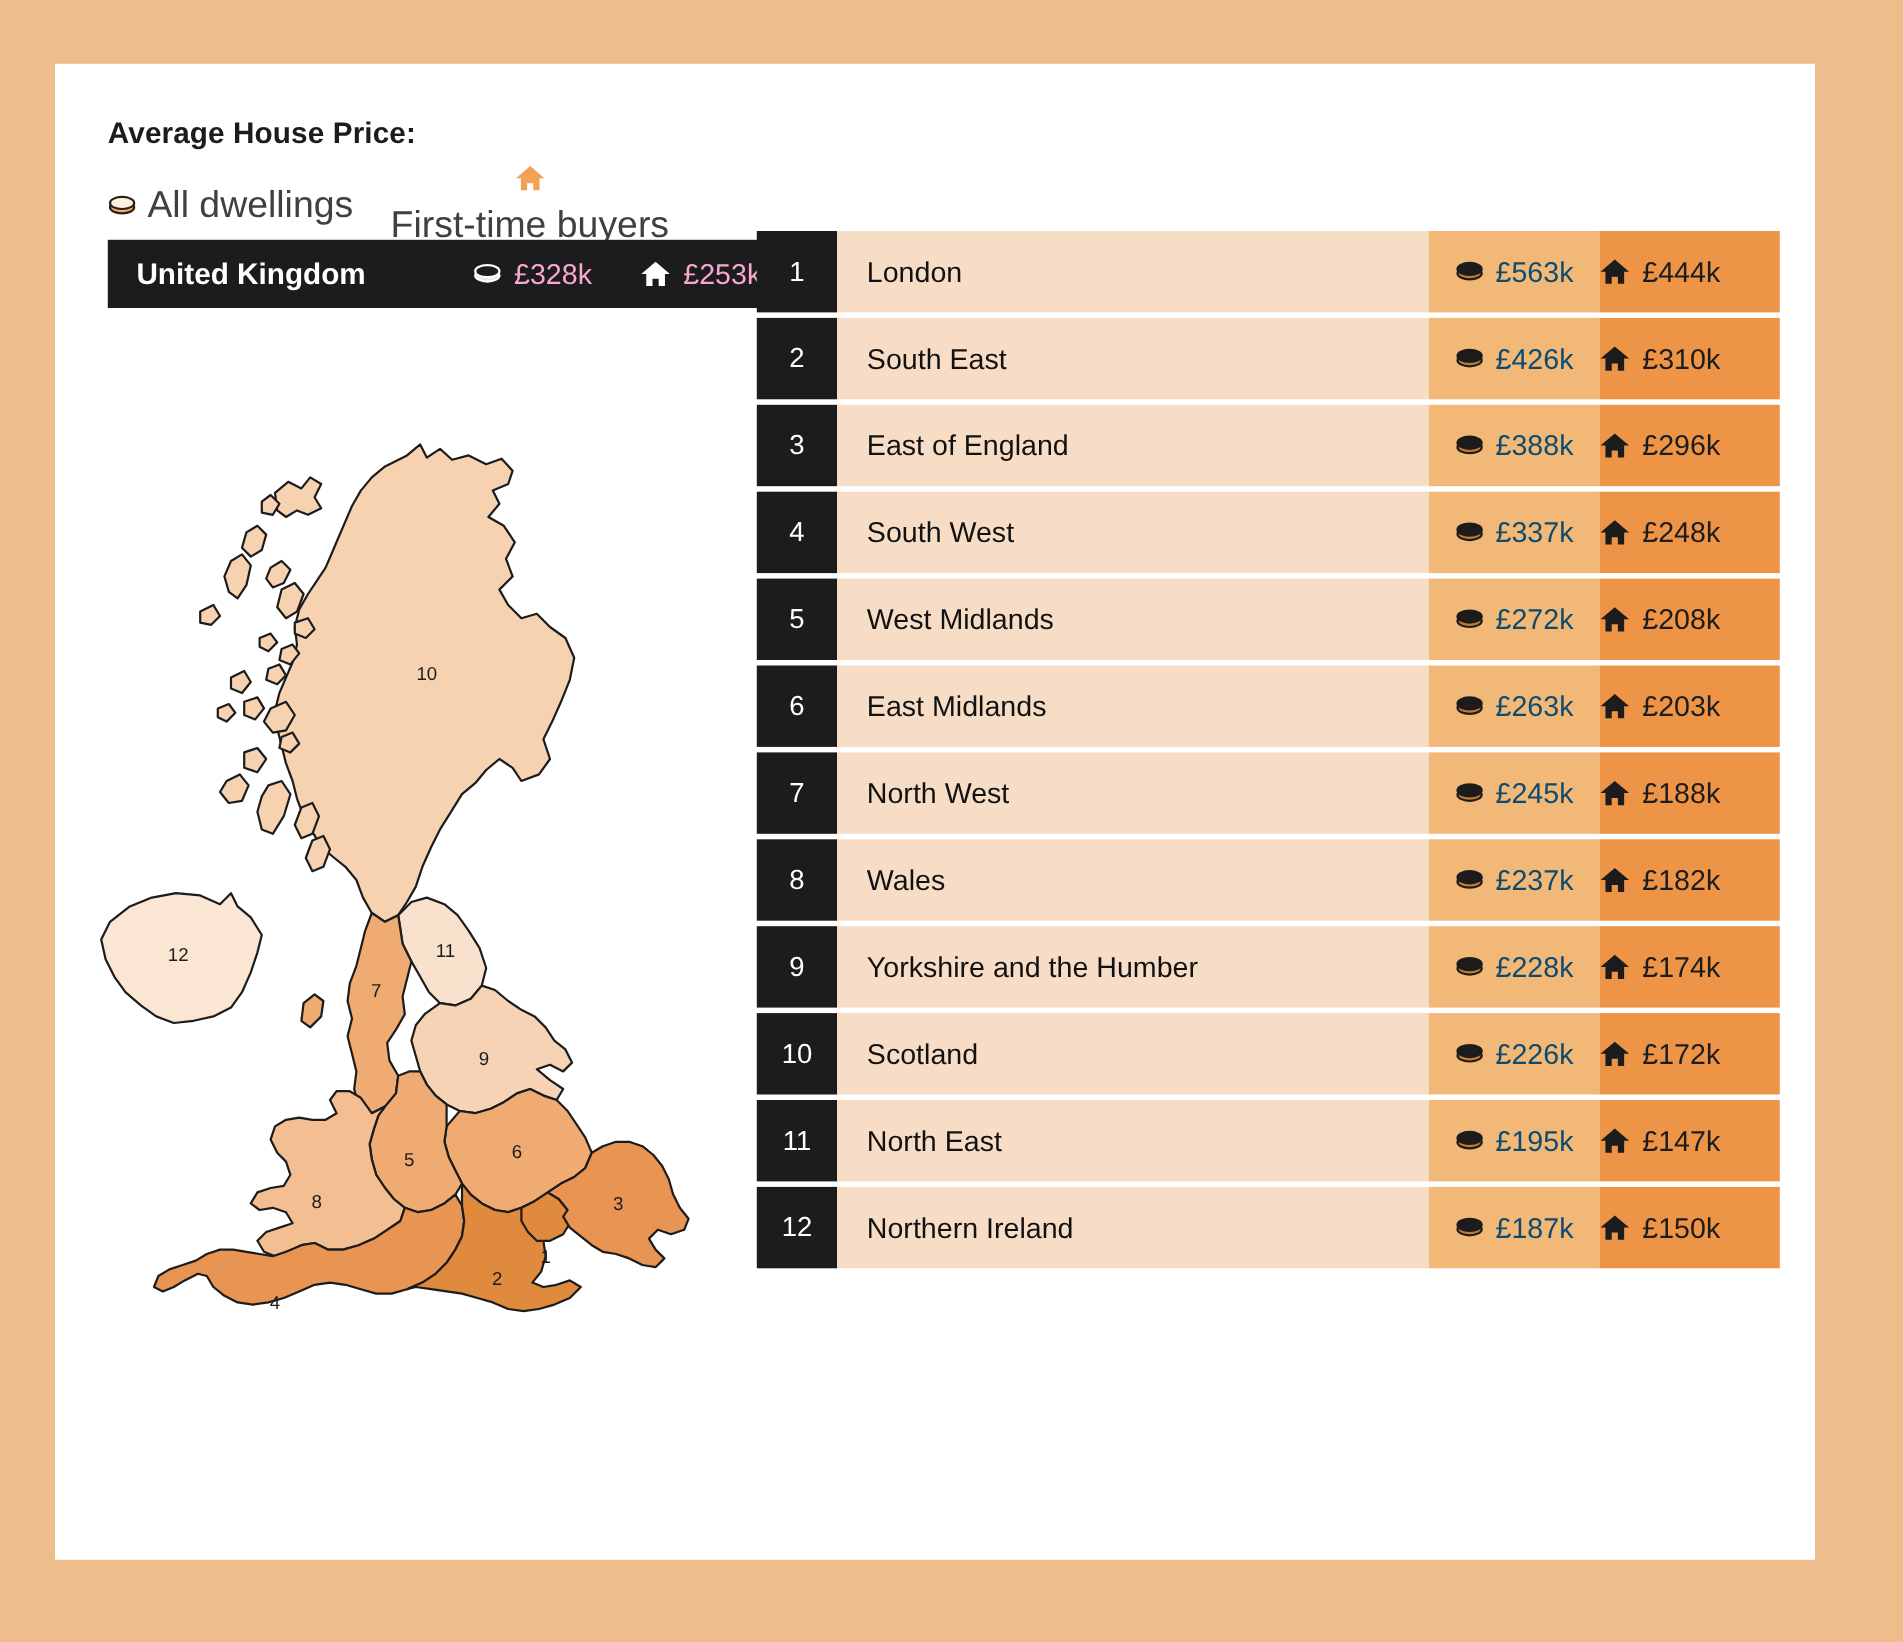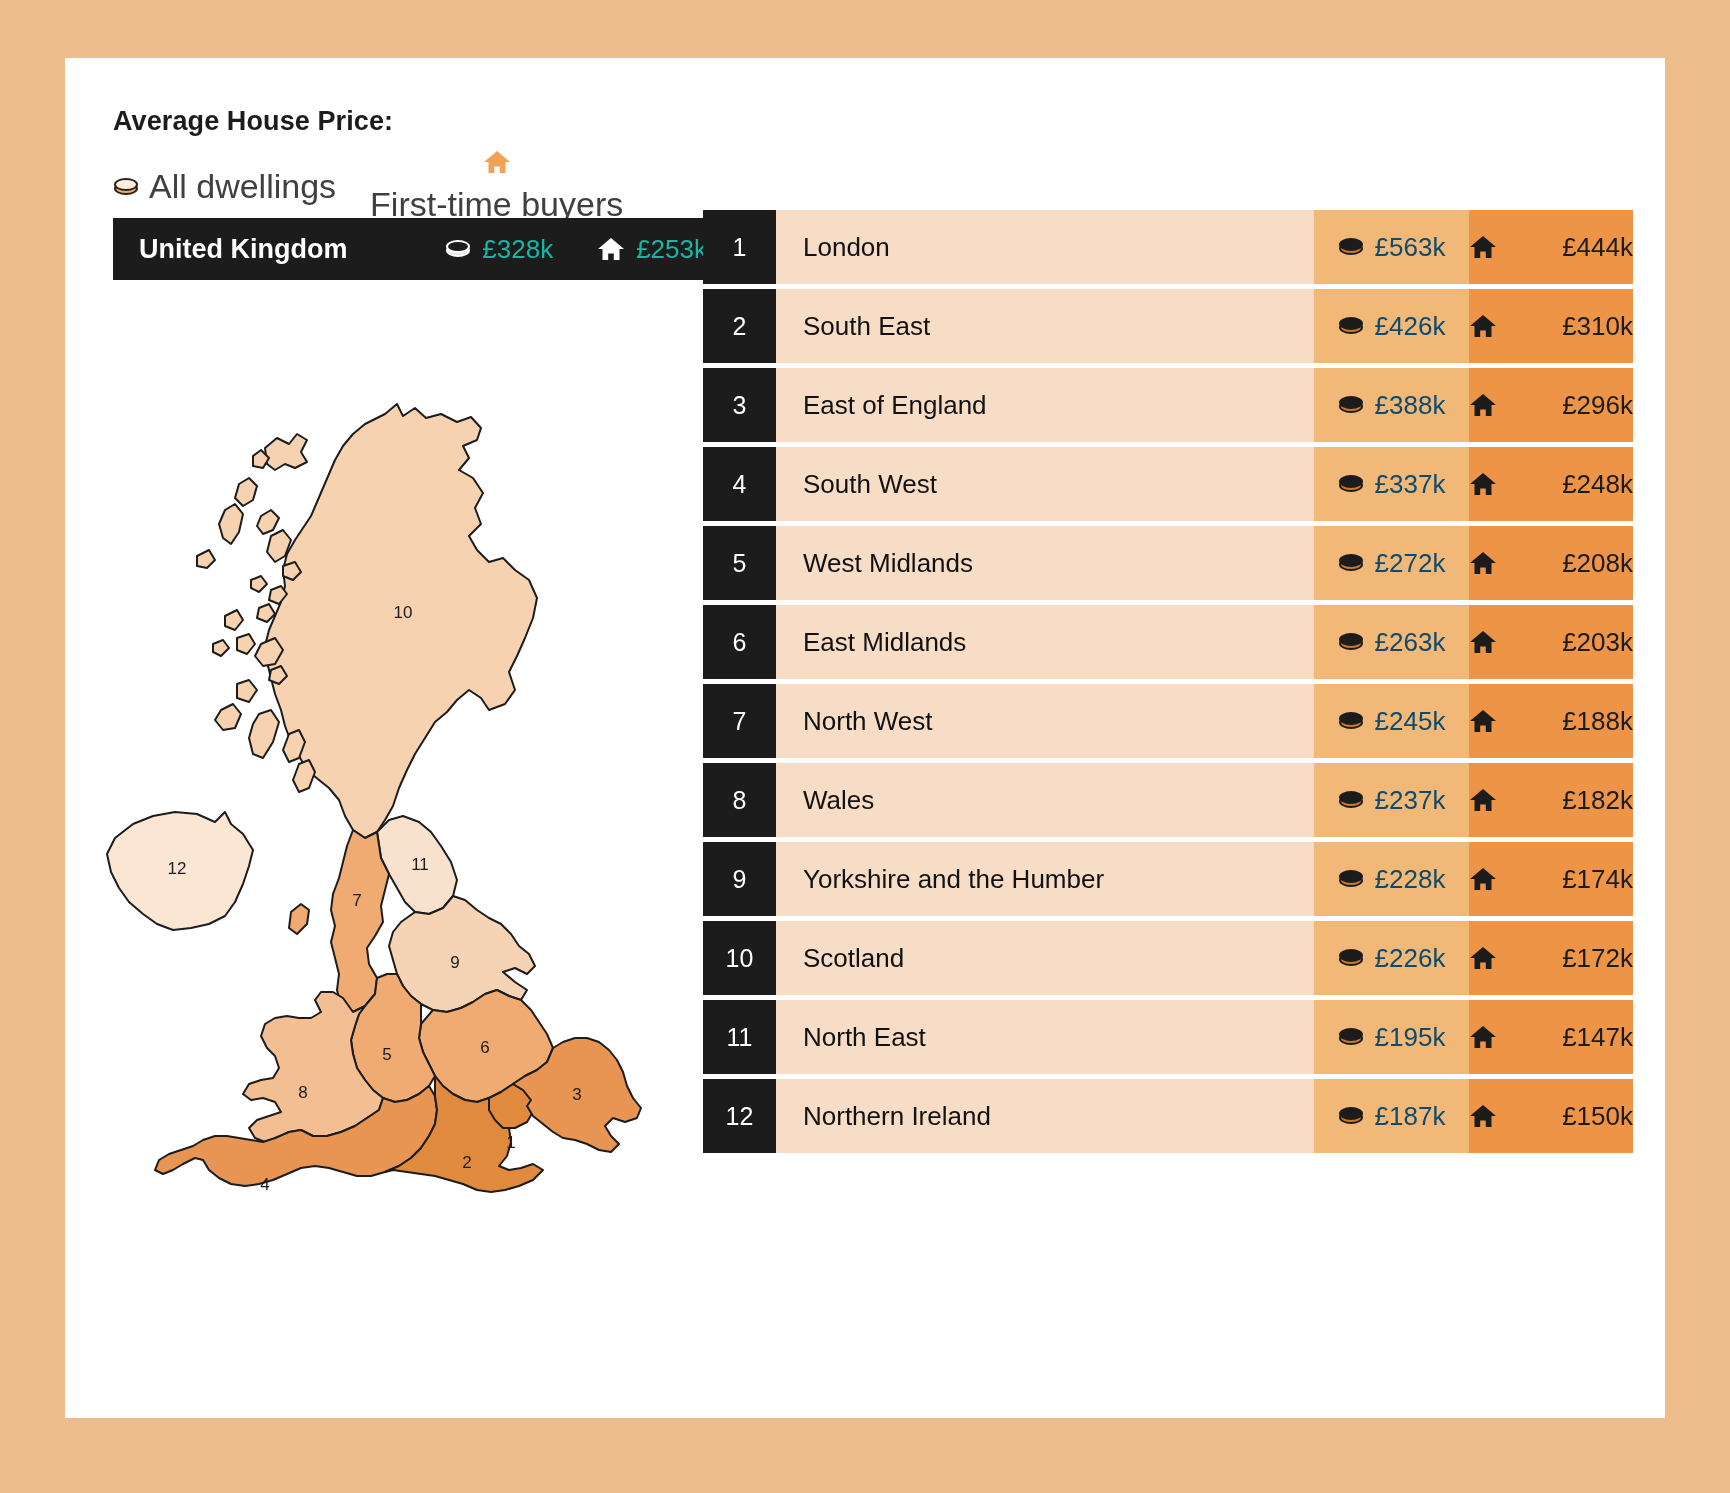--- a/index.html
+++ b/index.html
@@ -15,21 +15,21 @@
   }
   .page {
     position: absolute;
     left: 0; top: 0;
     width: 1730px;
     height: 1493px;
     background: #edbe8c;
   }
   .card {
     position: absolute;
-    left: 65px;
+    left: 50px;
     top: 58px;
     width: 1600px;
     height: 1360px;
     background: #ffffff;
   }
 
   
   .legend {
     position: absolute;
     left: 48px;
@@ -106,21 +106,21 @@
   .uk-name {
     color: #ffffff;
     font-size: 27px;
     font-weight: bold;
     flex: 1 1 auto;
   }
   .uk-metric {
     display: flex;
     align-items: center;
     gap: 11px;
-    color: #14b8a6;
+    color: #f9a8d4;
     font-size: 26px;
     font-weight: 500;
   }
   .uk-metric + .uk-metric { margin-left: 44px; }
 
   
   .map-wrap {
     position: absolute;
     left: 20px;
     top: 260px;
@@ -180,21 +180,21 @@
     gap: 11px;
     font-size: 26px;
     color: #0c4a6e;
   }
   .cell-ftb {
     width: 164px;
     flex: 0 0 auto;
     background: #ed9446;
     display: flex;
     align-items: center;
-    justify-content: space-between;
+    justify-content: flex-start;
     gap: 11px;
     font-size: 26px;
     color: #1c1c1c;
   }
 </style>
 </head>
 <body>
 
 <div class="page">
   <div class="card">

